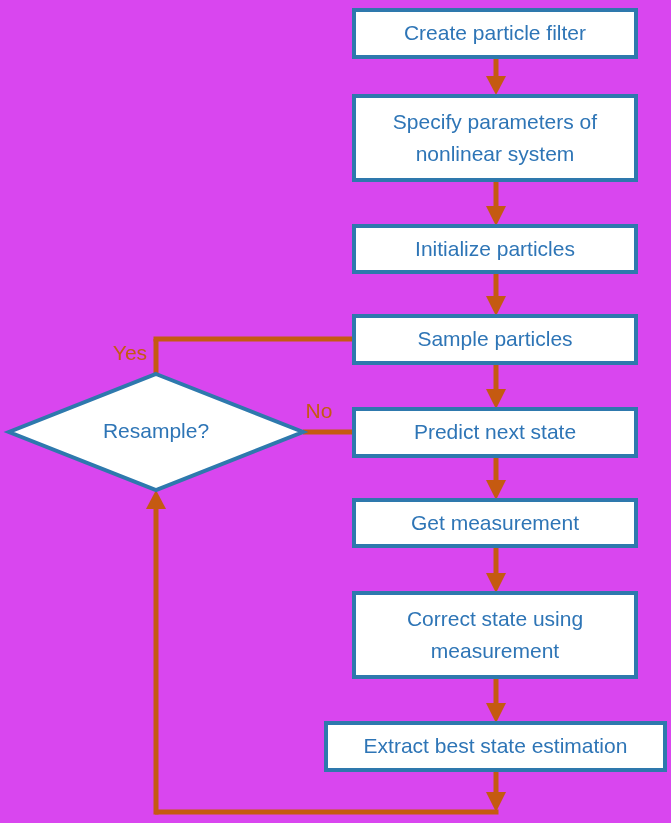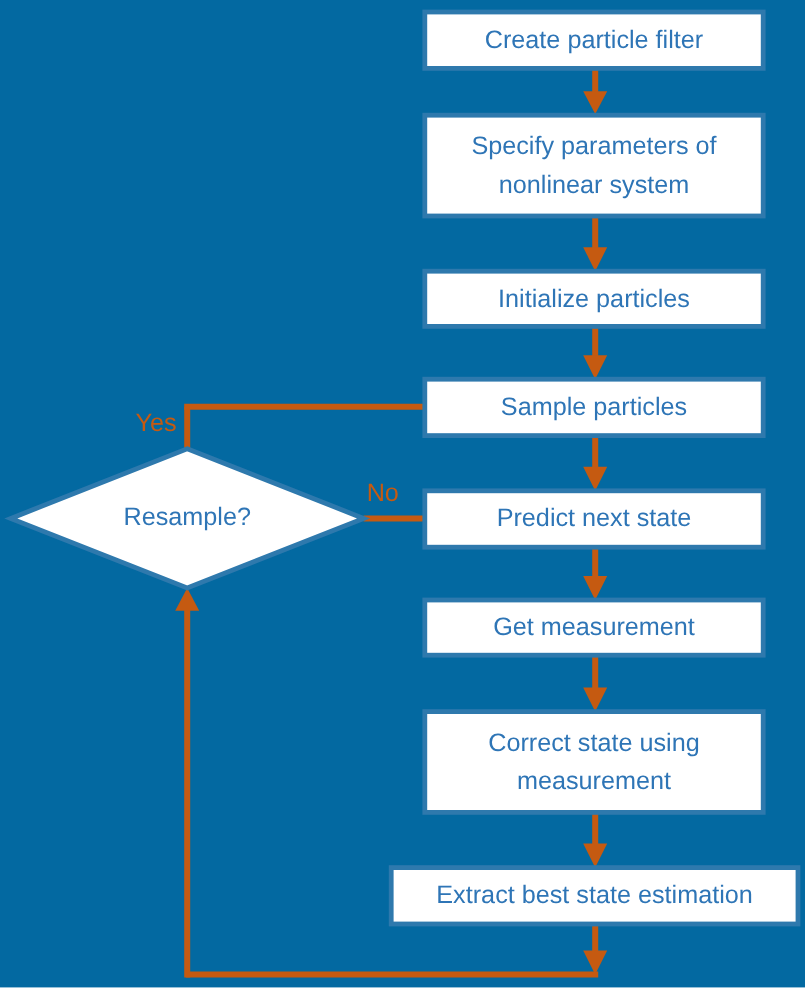--- a/index.html
+++ b/index.html
@@ -10,21 +10,21 @@
   body {
     width: 671px;
     height: 823px;
     font-family: "Liberation Sans", sans-serif;
     overflow: hidden;
   }
   #diagram-root {
     position: relative;
     width: 671px;
     height: 823px;
-    background: #0369a1;
+    background: #d946ef;
   }
   svg#flow-svg {
     position: absolute;
     top: 0;
     left: 0;
     width: 671px;
     height: 823px;
     display: block;
   }
   .node-rect {

